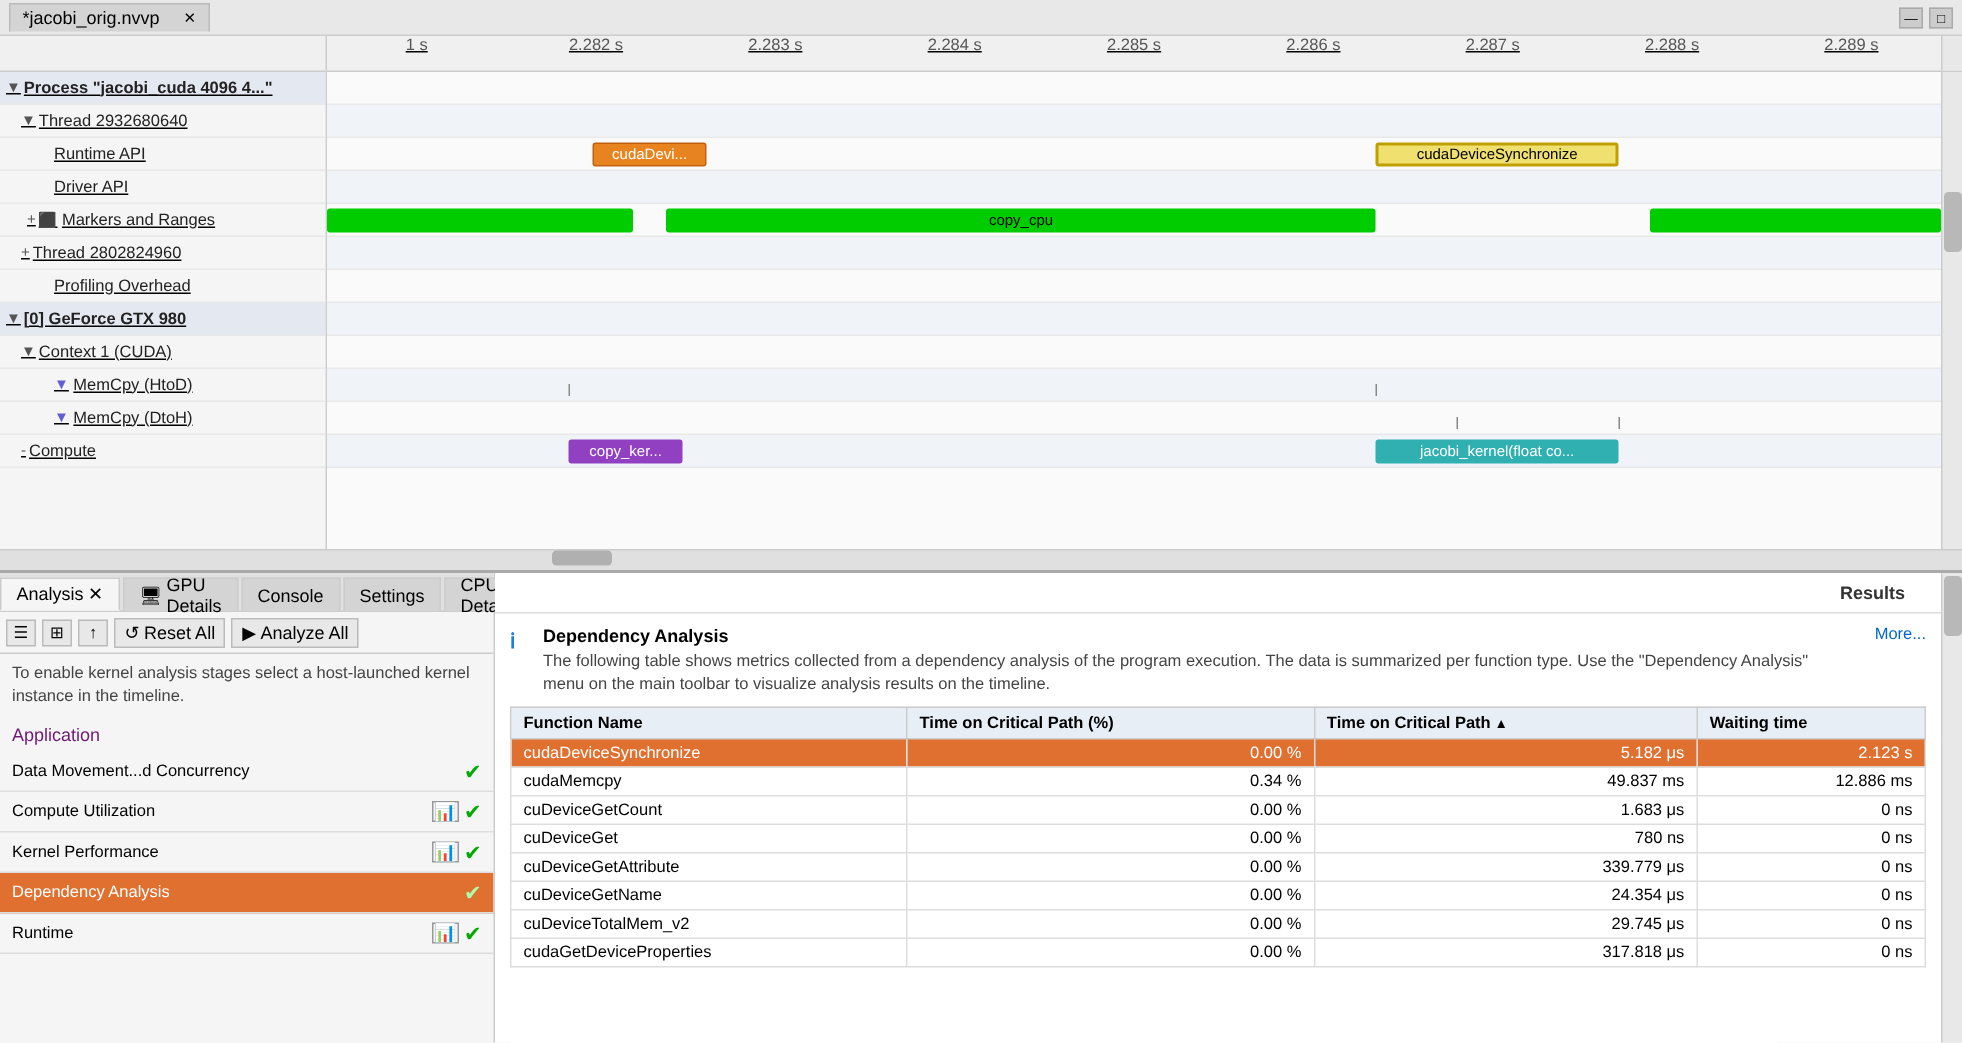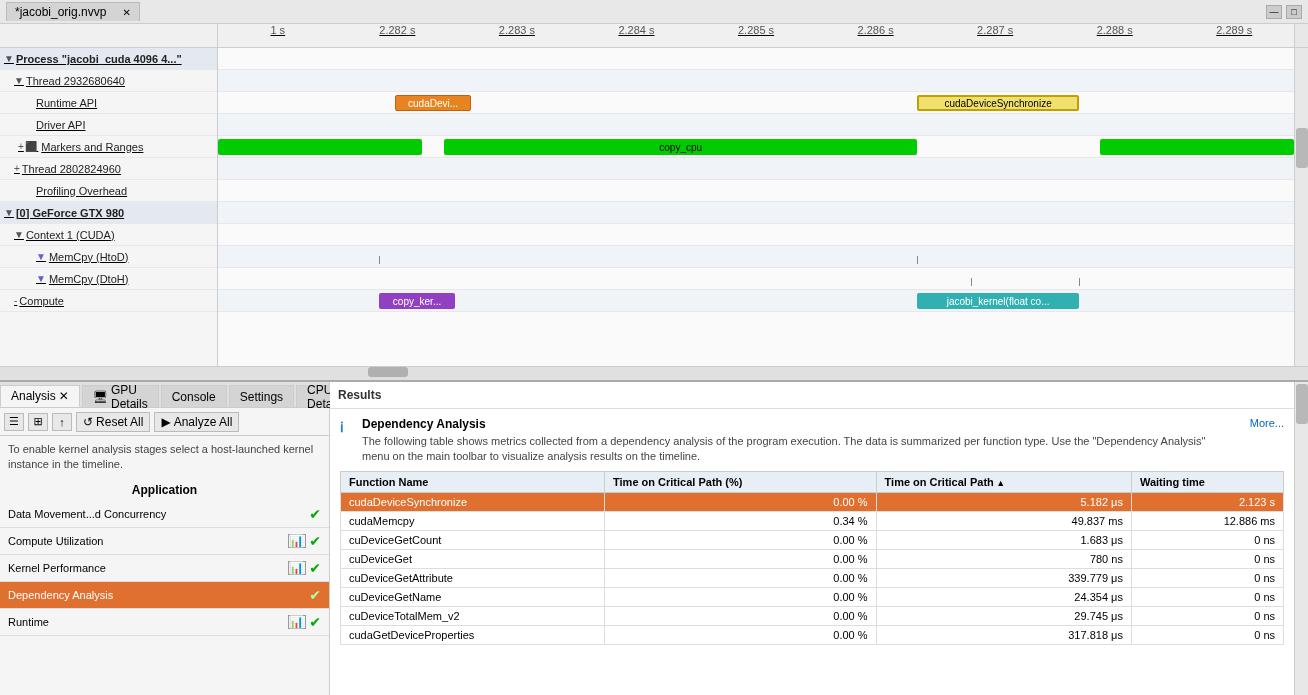--- a/index.html
+++ b/index.html
@@ -196,25 +196,24 @@
     }
     .toolbar-btn-icon { background: #e8e8e8; border: 1px solid #bbb; width: 20px; height: 18px; display: flex; align-items: center; justify-content: center; cursor: pointer; font-size: 11px; }
 
     .hint-text {
       padding: 6px 8px;
       font-size: 11px;
       color: #444;
       line-height: 1.4;
     }
     .section-label {
-      font-weight: bold;
+      font-weight: normal;
       padding: 4px 8px;
       font-size: 12px;
-      color: #000000;
-      text-align: center;
+      color: #701a75;
     }
 
     .analysis-list { flex: 1; overflow-y: auto; }
     .analysis-item {
       display: flex;
       align-items: center;
       justify-content: space-between;
       padding: 5px 8px;
       border-bottom: 1px solid #ddd;
       cursor: pointer;
@@ -229,26 +228,27 @@
     
     .right-panel {
       flex: 1;
       background: #fff;
       display: flex;
       flex-direction: column;
       overflow: hidden;
     }
 
     .results-header {
-      padding: 6px 8px;
+      padding: 6px 24px;
       font-size: 12px;
       font-weight: bold;
       color: #333;
       border-bottom: 1px solid #ddd;
       background: #fff;
+      text-align: right;
     }
 
     .results-content {
       flex: 1;
       overflow: hidden;
       padding: 8px 10px;
     }
 
     .info-box { display: flex; gap: 6px; margin-bottom: 6px; }
     .info-icon { color: #2080d0; font-size: 14px; font-weight: bold; flex: 0 0 16px; }

